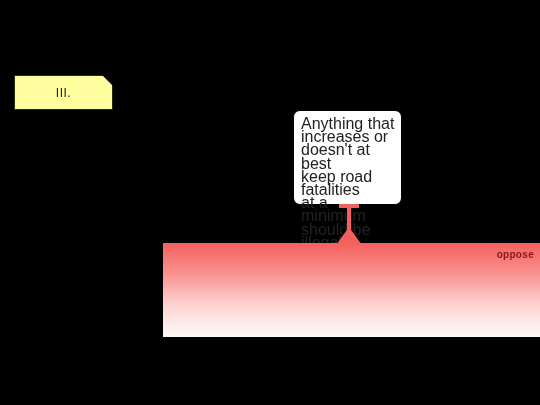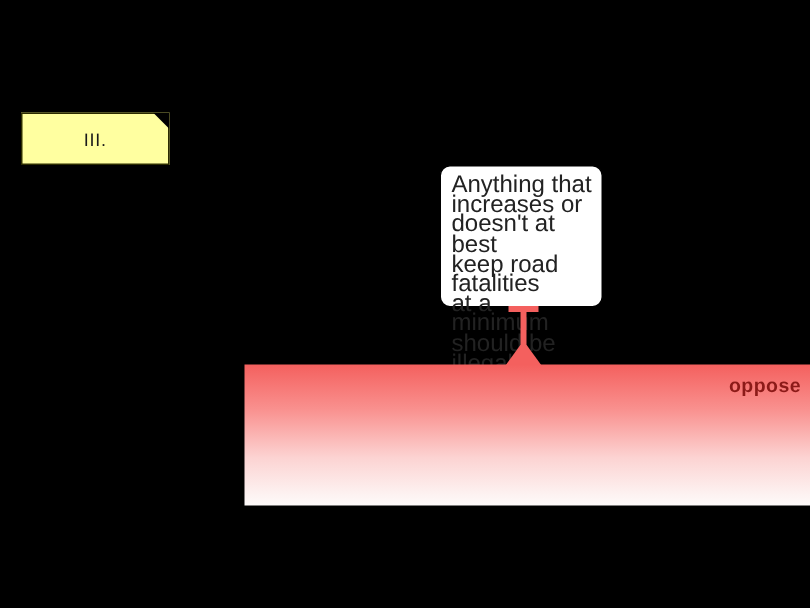--- a/index.html
+++ b/index.html
@@ -114,21 +114,21 @@
     left: 163px;
     top: 243px;
     width: 377px;
     height: 94px;
     background: linear-gradient(to bottom, #f4605e 0%, #f9918f 32%, #fcd3d2 66%, #fdf2f1 92%, #fefaf9 100%);
   }
   .band-label {
     position: absolute;
     right: 6px;
     top: 6px;
-    font-size: 13px;
+    font-size: 10px;
     font-weight: bold;
     color: #8c1a18;
     letter-spacing: 0.3px;
   }
 </style>
 </head>
 <body>
 
 <div id="canvas">
 

